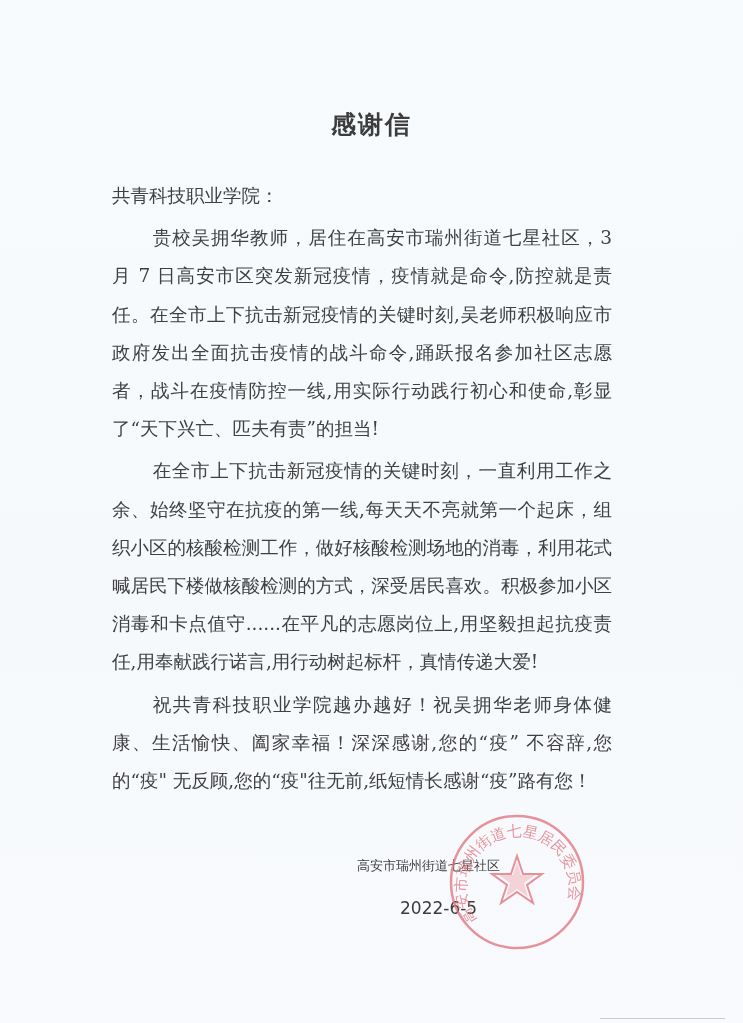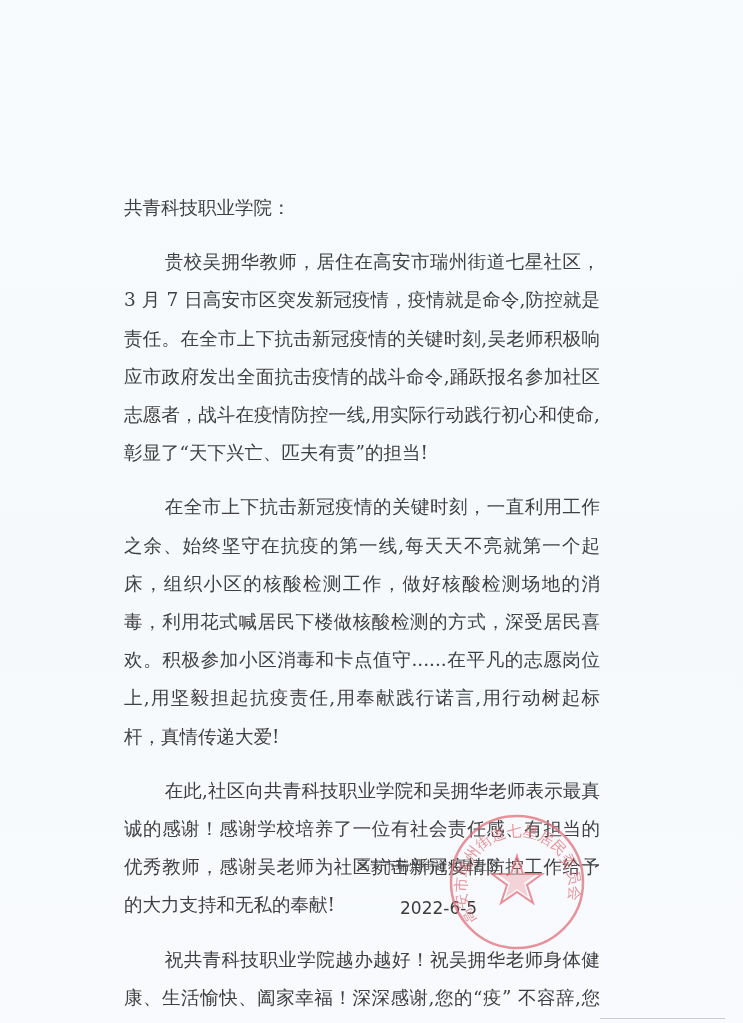--- a/index.html
+++ b/index.html
@@ -37,21 +37,21 @@
     position: absolute;
     left: 108px;
     top: 173px;
     width: 508px;
     font-size: 18.5px;
     line-height: 38.2px;
     color: #404040;
     text-align: justify;
   }
   .body-text p {
-    margin: 16px;
+    margin: 4px;
   }
   .greeting {
     text-indent: 0;
   }
   .para {
     text-indent: 2.2em;
   }
   .signature {
     position: absolute;
     left: 357px;
@@ -86,26 +86,26 @@
     width: 125px;
     height: 1px;
     background: #c8ccd2;
   }
 </style>
 </head>
 <body>
 
 <div class="page">
 
+  <div class="title">感谢信</div>
 
   <div class="body-text">
     <p class="greeting">共青科技职业学院：</p>
     <p class="para">贵校吴拥华教师，居住在高安市瑞州街道七星社区，3 月 7 日高安市区突发新冠疫情，疫情就是命令,防控就是责任。在全市上下抗击新冠疫情的关键时刻,吴老师积极响应市政府发出全面抗击疫情的战斗命令,踊跃报名参加社区志愿者，战斗在疫情防控一线,用实际行动践行初心和使命,彰显了“天下兴亡、匹夫有责”的担当!</p>
     <p class="para">在全市上下抗击新冠疫情的关键时刻，一直利用工作之余、始终坚守在抗疫的第一线,每天天不亮就第一个起床，组织小区的核酸检测工作，做好核酸检测场地的消毒，利用花式喊居民下楼做核酸检测的方式，深受居民喜欢。积极参加小区消毒和卡点值守......在平凡的志愿岗位上,用坚毅担起抗疫责任,用奉献践行诺言,用行动树起标杆，真情传递大爱!</p>
-    <p class="para">在此,社区向共青科技职业学院和吴拥华老师表示最真诚的感谢！感谢学校培养了一位有社会责任感、有担当的优秀教师，感谢吴老师为社区抗击新冠疫情防控工作给予的大力支持和无私的奉献!</p>
     <p class="para">祝共青科技职业学院越办越好！祝吴拥华老师身体健康、生活愉快、阖家幸福！深深感谢,您的“疫” 不容辞,您的“疫" 无反顾,您的“疫"往无前,纸短情长感谢“疫”路有您！</p>
   </div>
 
   <div class="signature">高安市瑞州街道七星社区</div>
   <div class="date">2022-6-5</div>
 
   <div class="stamp">
     <svg width="140" height="140" viewBox="0 0 140 140">
       <defs>
         <path id="stampArc" d="M 30,108 A 52,52 0 1,1 112,108" fill="none"></path>

